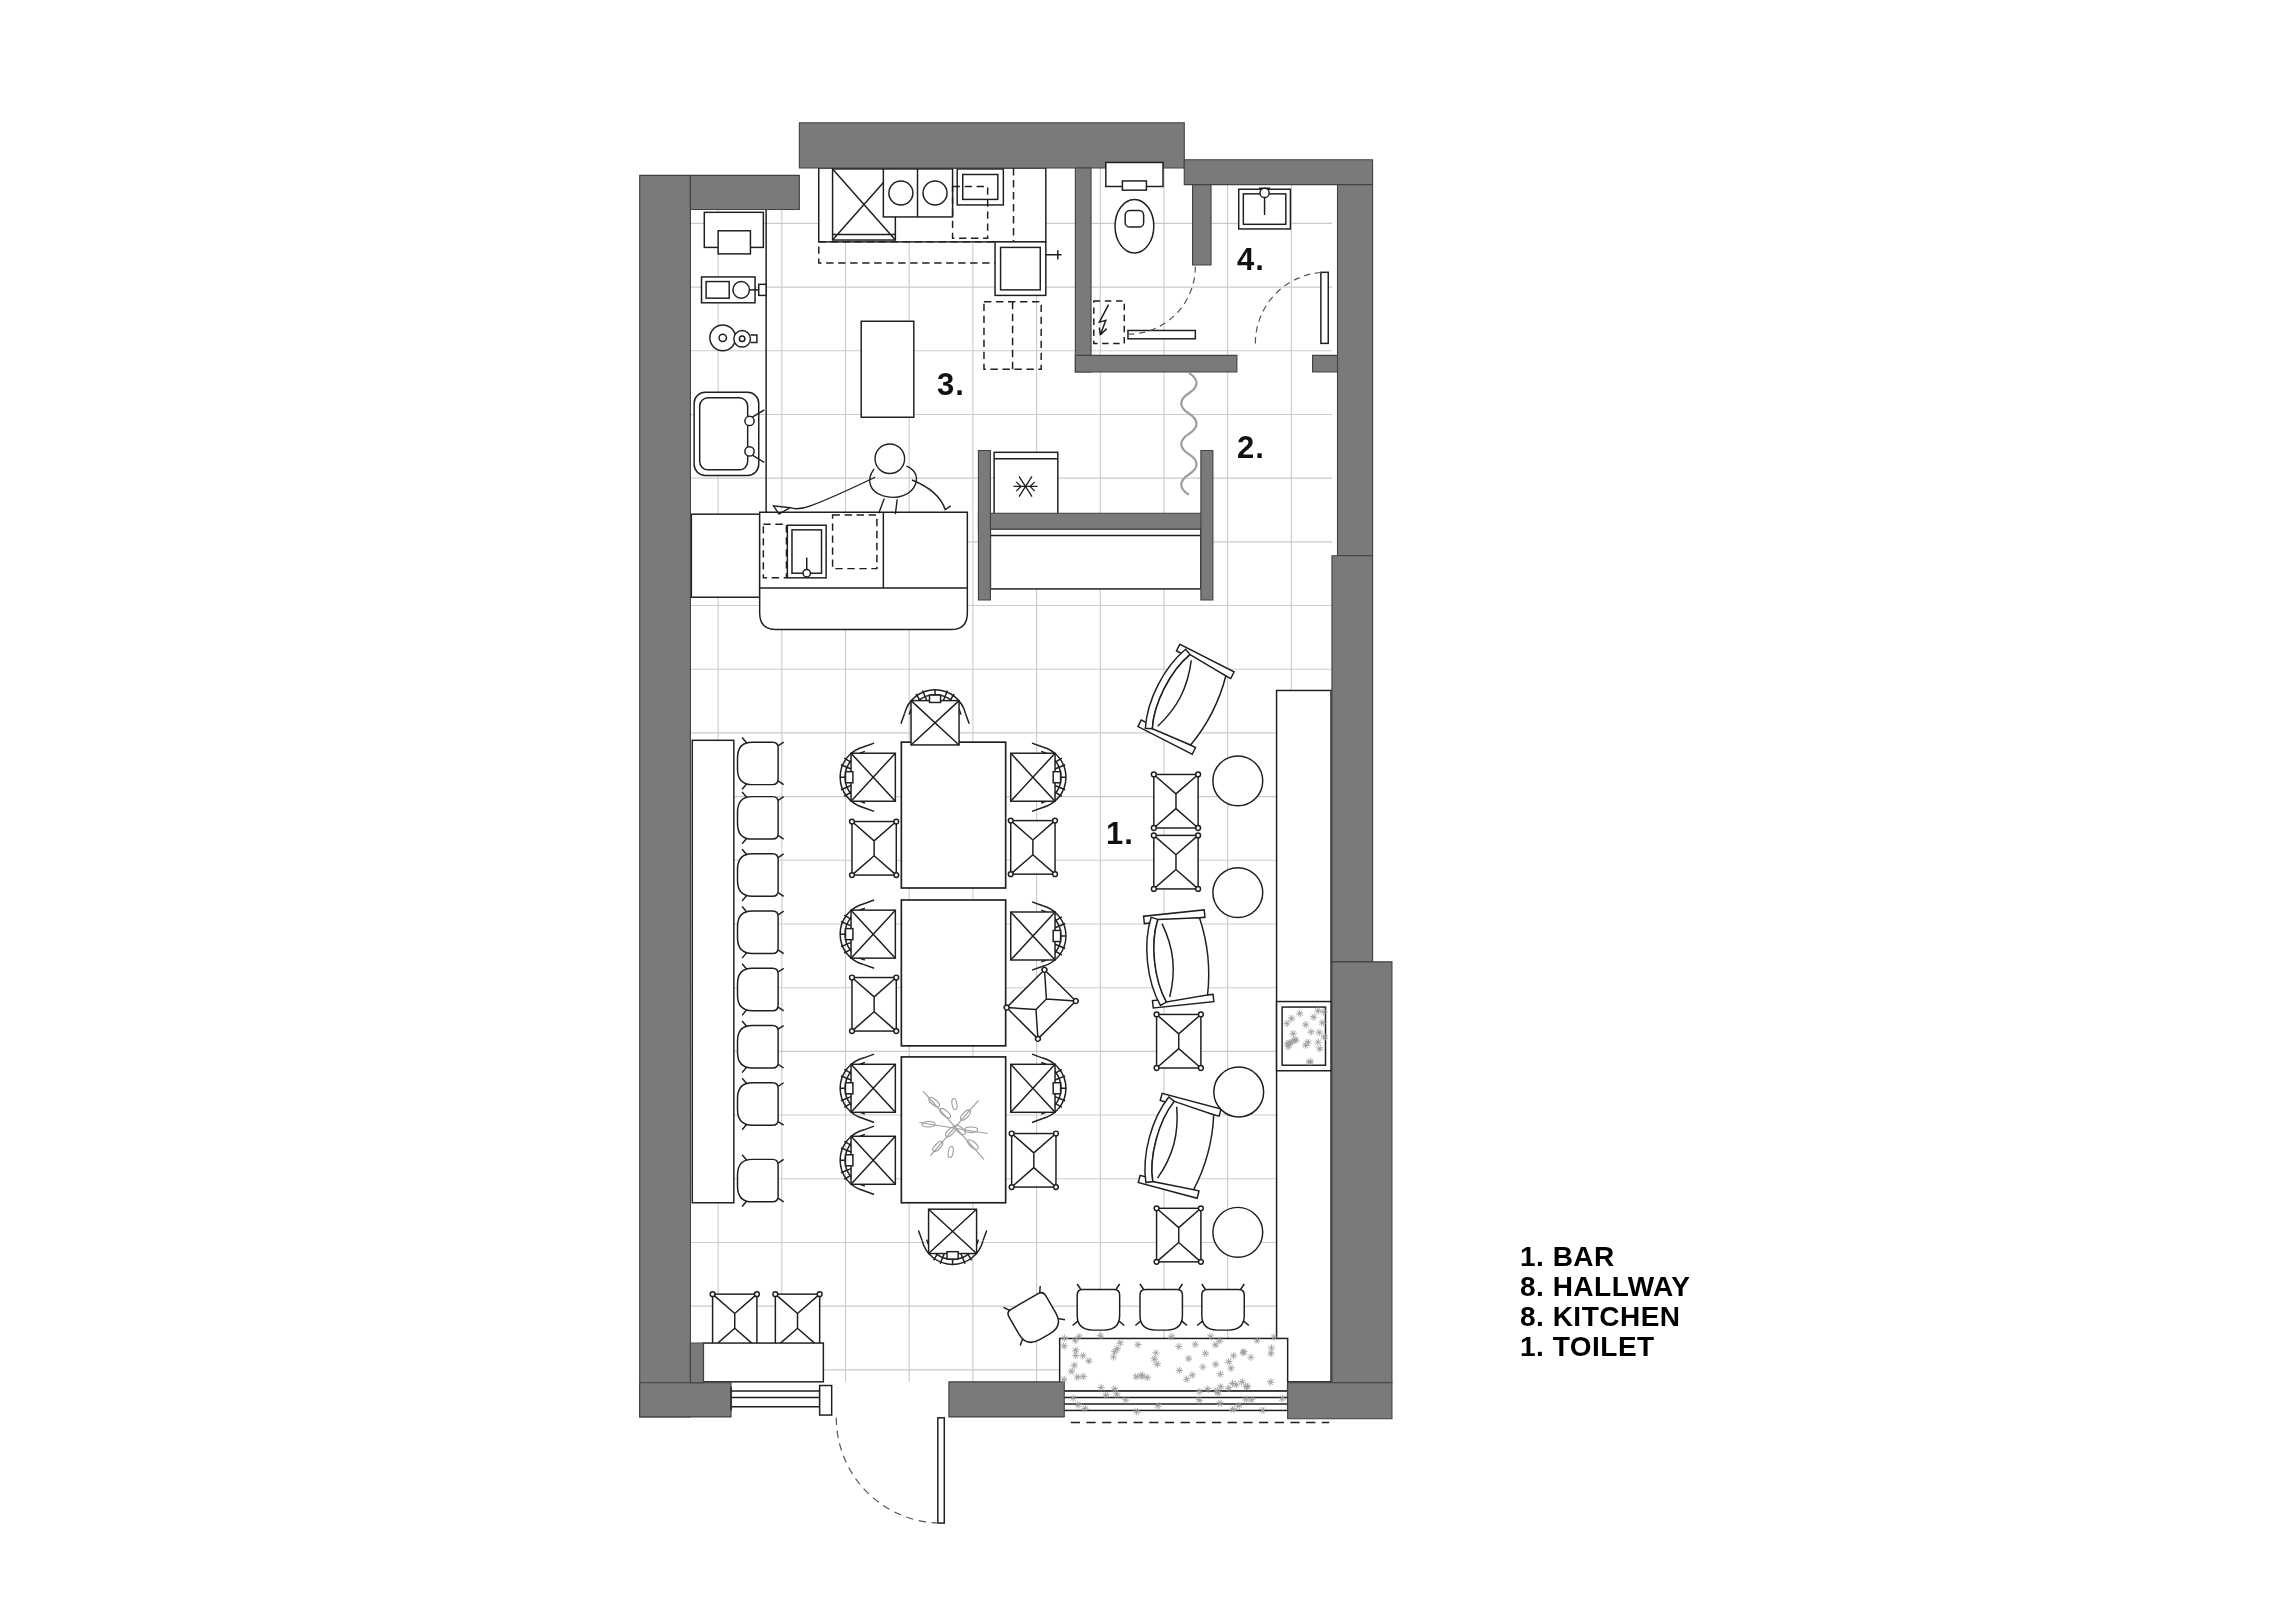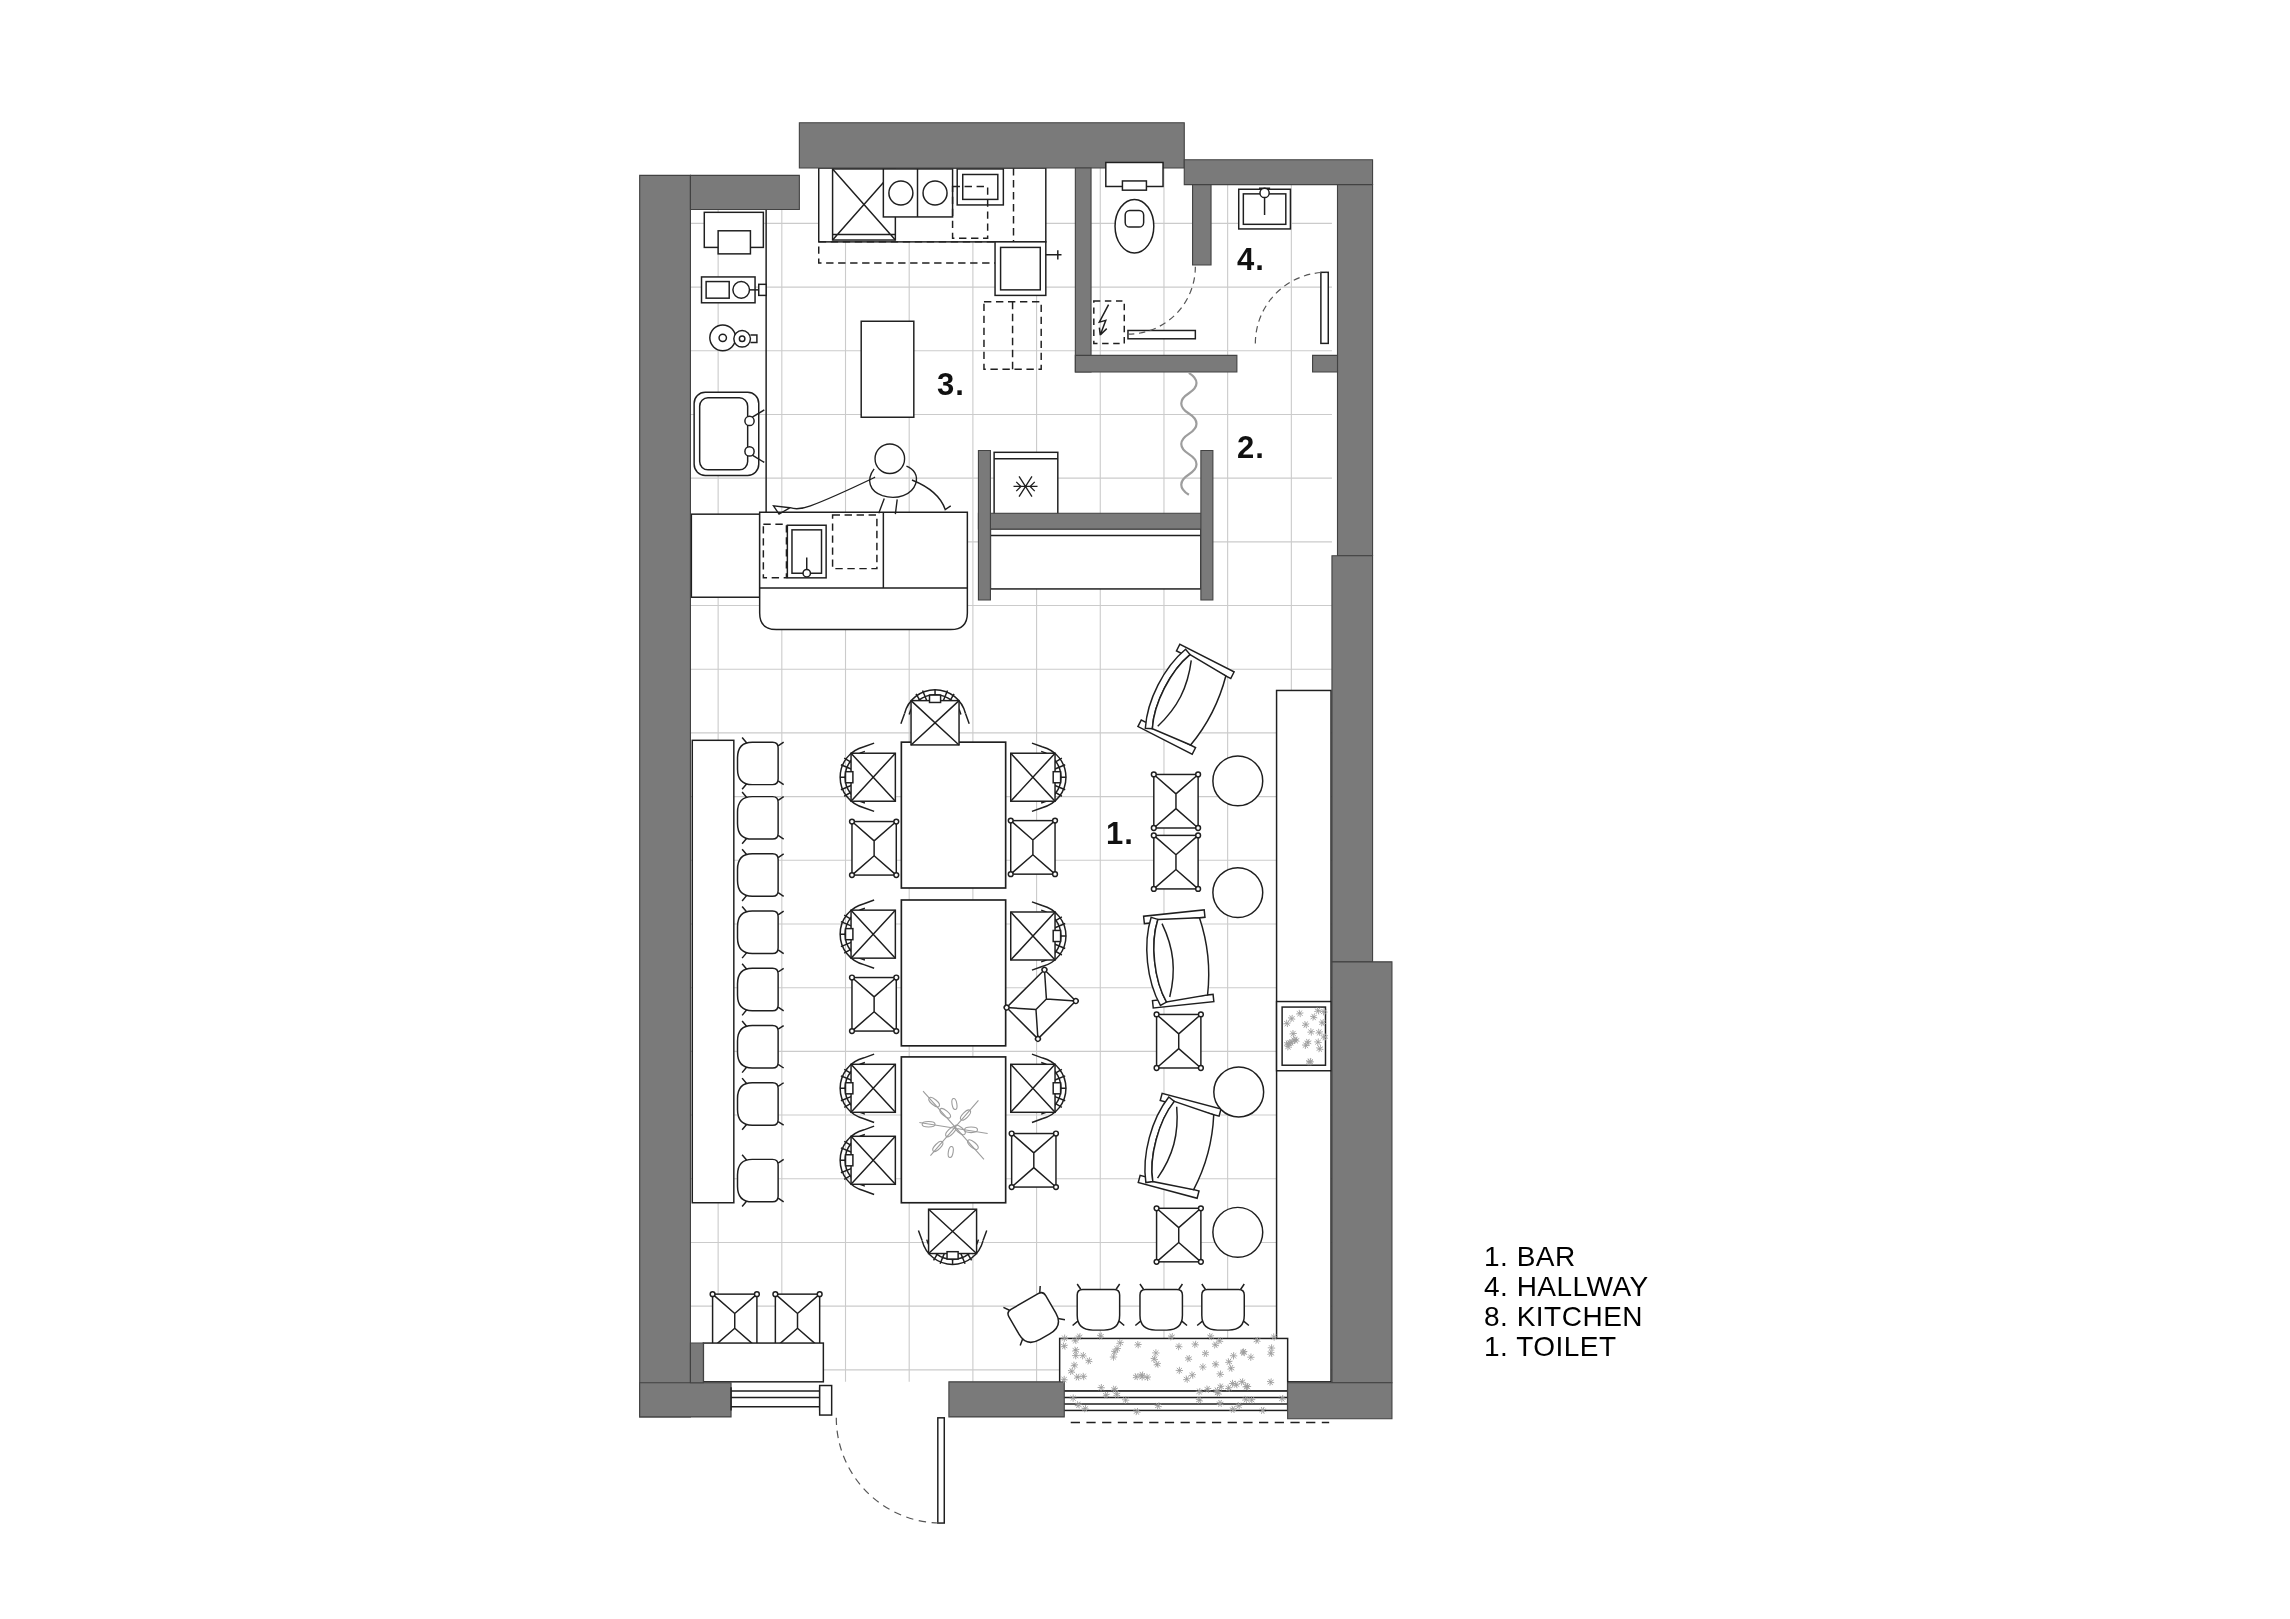--- a/index.html
+++ b/index.html
@@ -3,22 +3,22 @@
 <meta charset="utf-8">
 <style>
   html,body{margin:0;padding:0;background:#fff;}
   body{width:2291px;height:1620px;position:relative;overflow:hidden;
        font-family:"Liberation Sans",sans-serif;}
   #plan-wrap{position:absolute;left:0;top:0;width:2291px;height:1620px;}
   svg{display:block;}
   .room-label{position:absolute;font-size:31px;font-weight:700;color:#111;
               letter-spacing:0.9px;white-space:nowrap;}
   .legend{position:absolute;left:1484px;top:1242px;}
-  .legend div{font-size:28px;font-weight:400;color:#000;line-height:30px;
-              letter-spacing:0.5px;white-space:nowrap;}
+  .legend div{font-size:28px;font-weight:700;color:#000;line-height:30px;
+              letter-spacing:0.5px;white-space:nowrap;margin-left:36px;}
 </style>
 </head>
 <body>
 
 <div id="plan-wrap">
 <svg id="plan-svg" width="2291" height="1620" viewBox="0 0 2482 1755" xmlns="http://www.w3.org/2000/svg">
 
   <defs>
     <clipPath id="floorClip">
       <path d="M748,227 H866 V182 H1283 V200 H1449 V602 H1443 V1498 H748 Z"></path>
@@ -454,21 +454,21 @@
         <use href="#sym-star" transform="translate(1432.6753658652306 1107.958435535431) rotate(59.54713225364685)" color="#9d9d9d"></use>
         <use href="#sym-star" transform="translate(1414.4980776309967 1132.4329705238342) rotate(50.53057551383972)" color="#9d9d9d"></use>
         <use href="#sym-star" transform="translate(1399.274804353714 1103.3687270879745) rotate(56.7370730638504)" color="#9d9d9d"></use>
         <use href="#sym-star" transform="translate(1416.904013633728 1129.183027267456) rotate(67.3331880569458)" color="#9d9d9d"></use>
       </g>
 </svg>
 </div>
 
 <div class="legend">
   <div>1. BAR</div>
-  <div>4. HALLWAY</div>
+  <div>8. HALLWAY</div>
   <div>8. KITCHEN</div>
   <div>1. TOILET</div>
 </div>
 
 <div class="room-label" style="left: 1106px; top: 816px;">1.</div>
 <div class="room-label" style="left: 1237px; top: 430px;">2.</div>
 <div class="room-label" style="left: 937px; top: 367px;">3.</div>
 <div class="room-label" style="left: 1237px; top: 242px;">4.</div>
 
 

